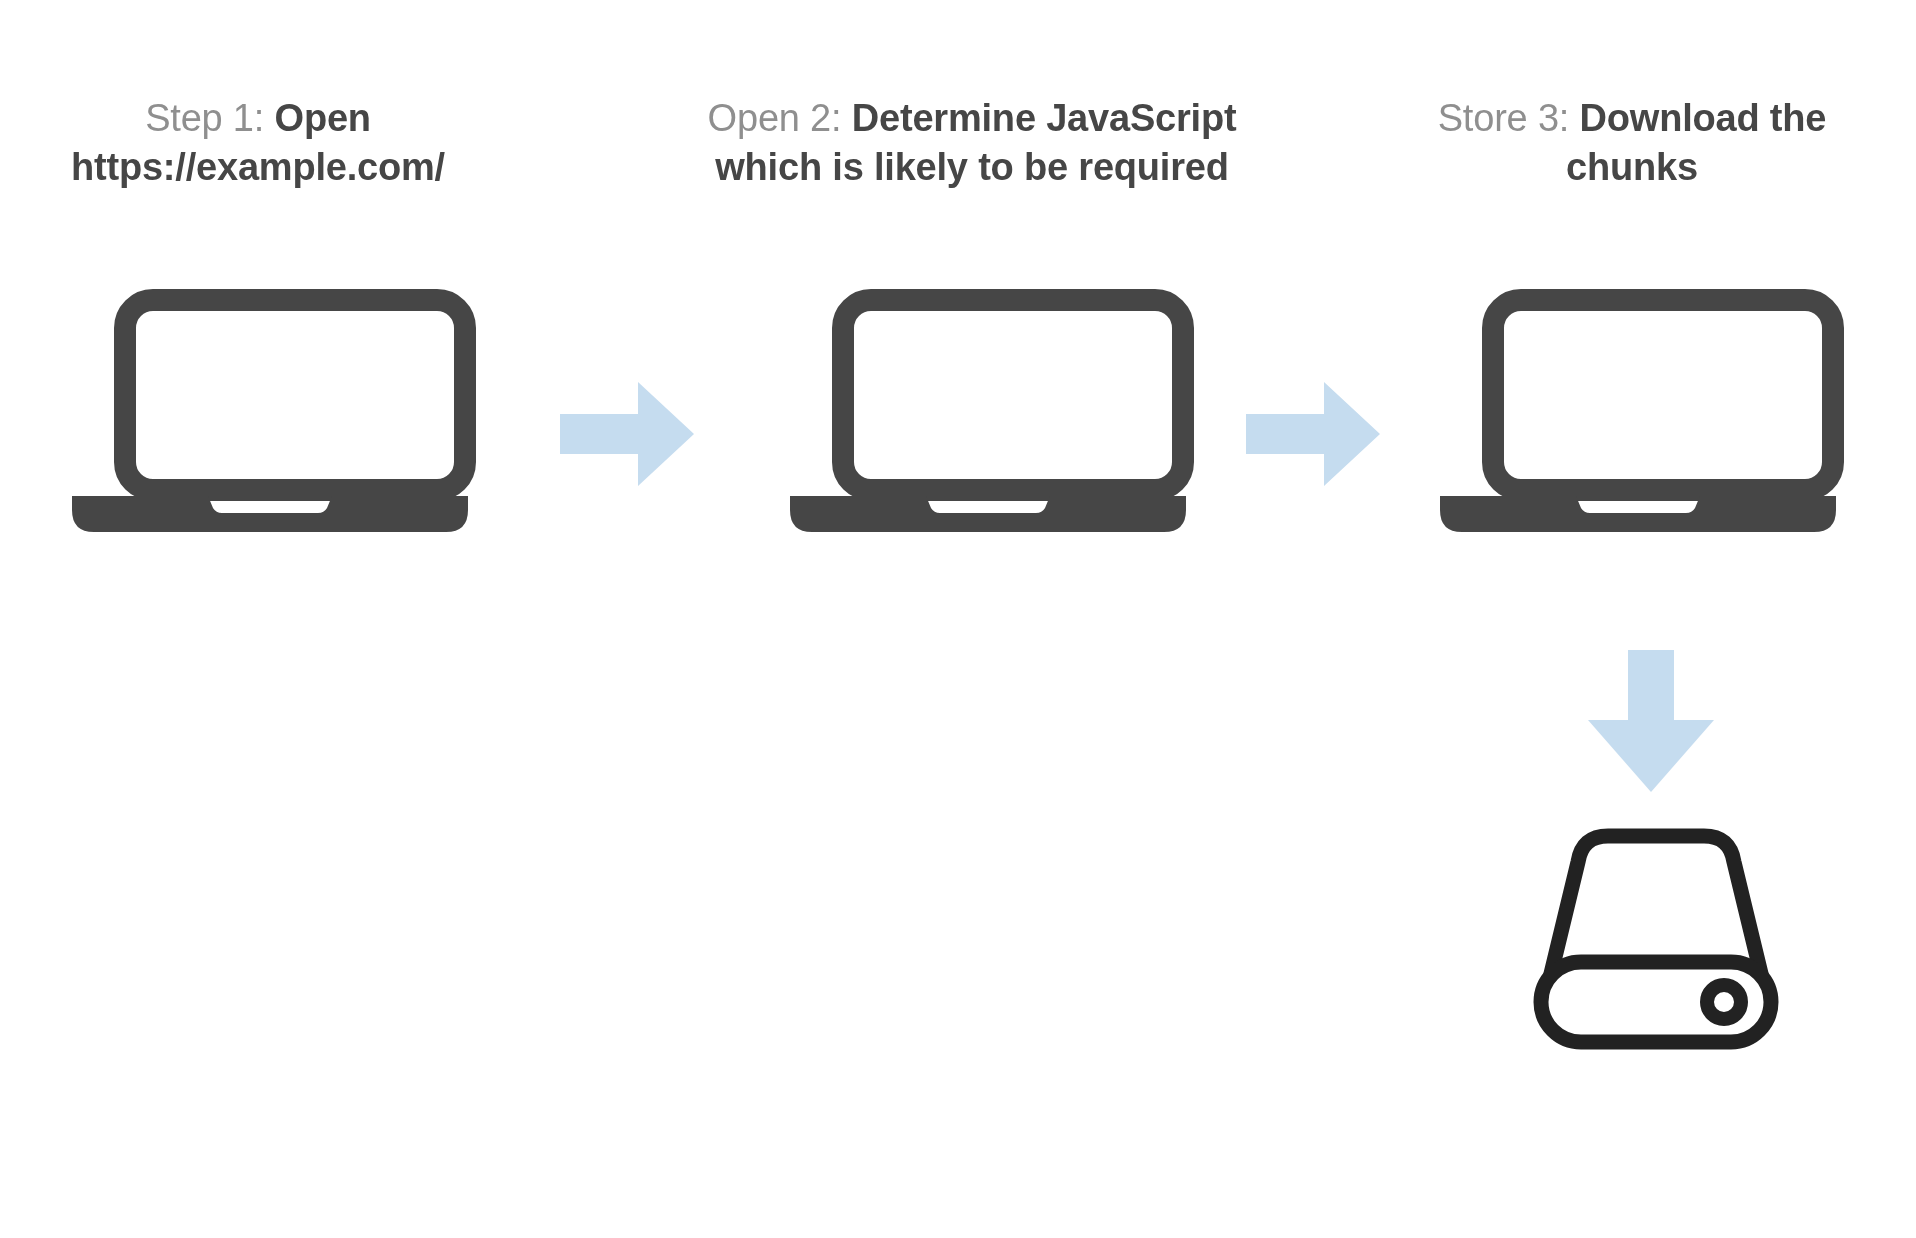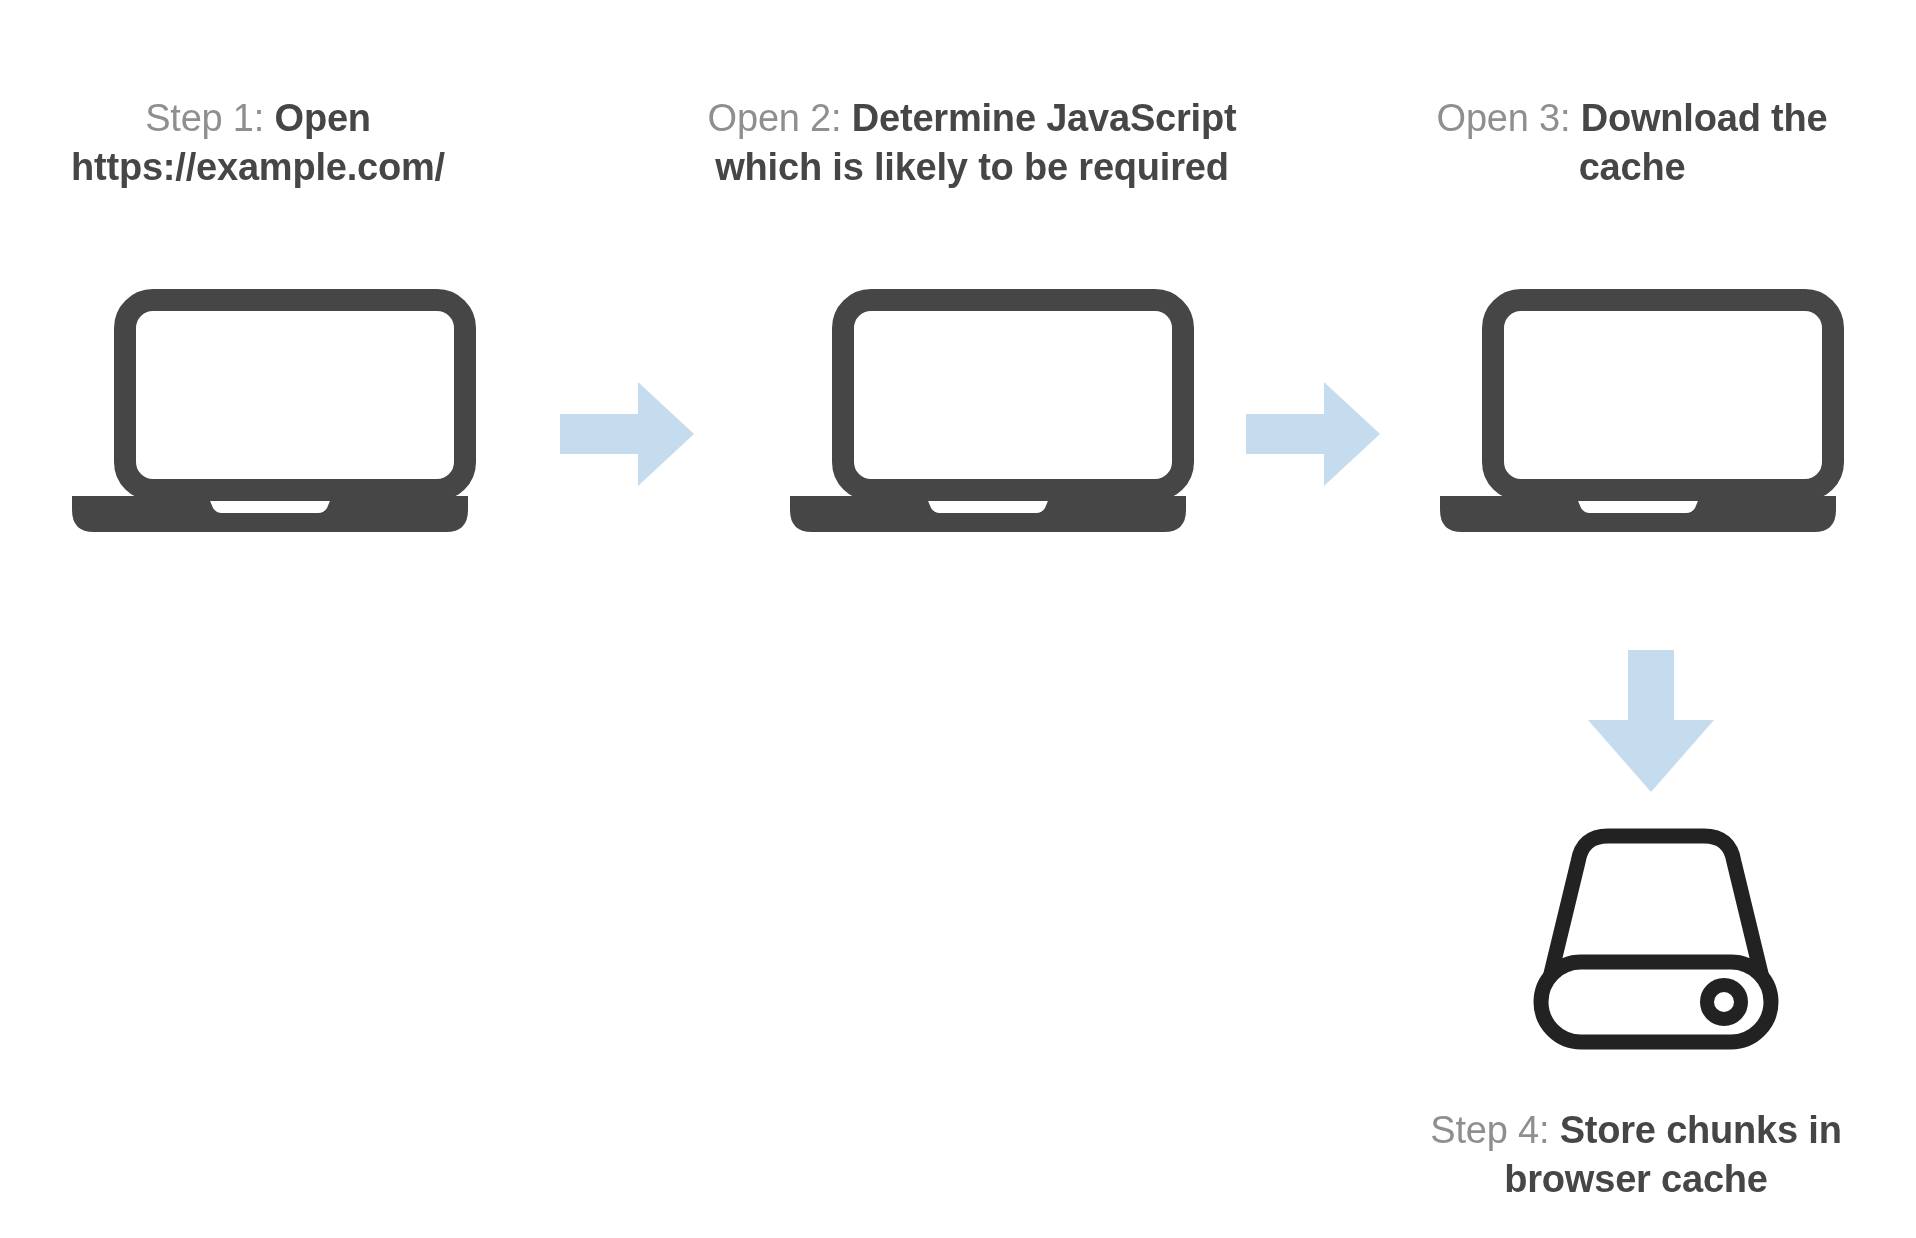--- a/index.html
+++ b/index.html
@@ -70,26 +70,23 @@
 
   <div class="caption" id="caption-1">
     <span class="step-label">Step 1: </span><span class="step-text">Open https://example.com/</span>
   </div>
 
   <div class="caption" id="caption-2">
     <span class="step-label">Open 2: </span><span class="step-text">Determine JavaScript which is likely to be required</span>
   </div>
 
   <div class="caption" id="caption-3">
-    <span class="step-label">Open 3: </span><span class="step-text">Download the cache</span>
+    <span class="step-label">Store 3: </span><span class="step-text">Download the chunks</span>
   </div>
 
-  <div class="caption" id="caption-4">
-    <span class="step-label">Step 4: </span><span class="step-text">Store chunks in browser cache</span>
-  </div>
 
   <div class="device" id="laptop-1">
     <svg width="420" height="230" viewBox="0 0 420 230">
 
       <rect x="65" y="16" width="340" height="190" rx="28" ry="28" fill="#ffffff" stroke="#464646" stroke-width="22"></rect>
 
       <path d="M 12 212
                L 148 212
                L 153 224
                Q 156 229 162 229

